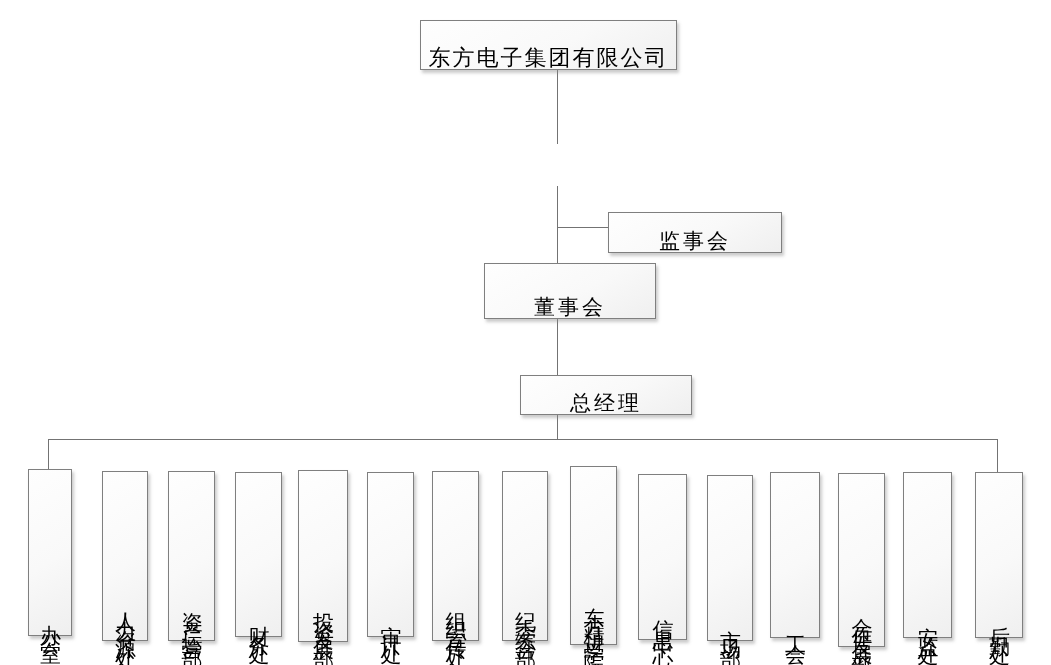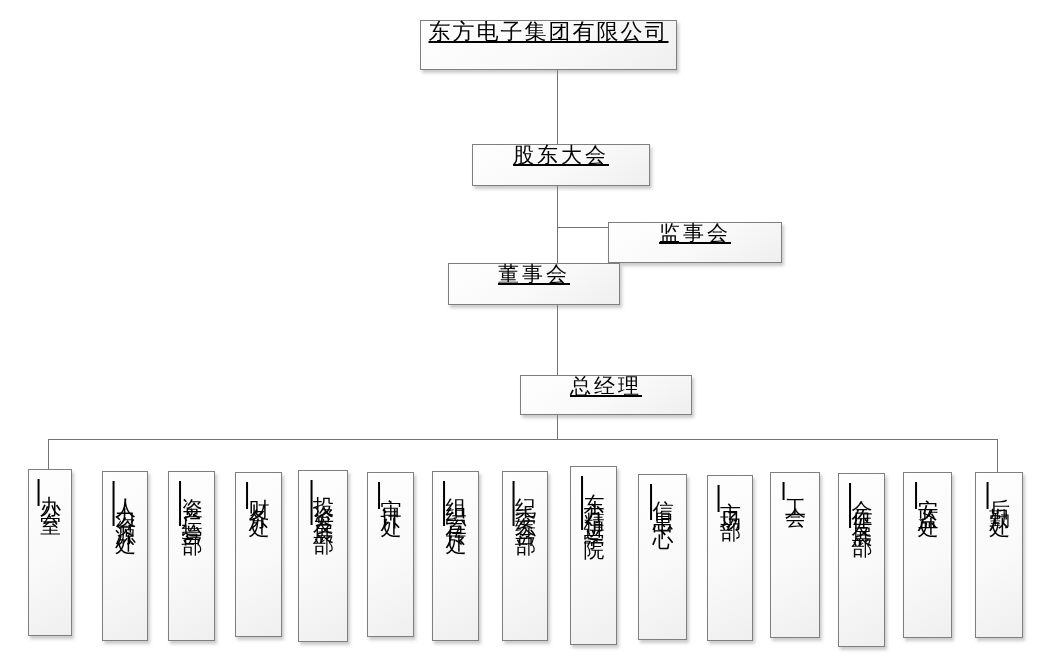--- a/index.html
+++ b/index.html
@@ -15,24 +15,23 @@
     background: #ffffff;
     overflow: hidden;
   }
   .node {
     position: absolute;
     box-sizing: border-box;
     border: 1px solid #7f7f7f;
     background: linear-gradient(150deg, #fefefe 0%, #f9f9f9 55%, #efefef 100%);
     box-shadow: 2px 3px 3px rgba(140,140,140,0.45);
     display: flex;
-    align-items: flex-start;
+    align-items: flex-end;
     justify-content: center;
     color: #000000;
-    text-decoration: underline;
   }
   .node .h-label {
     font-size: 21px;
     letter-spacing: 3px;
     white-space: nowrap;
     line-height: 1;
   }
   .node.company .h-label {
     font-size: 22px;
     letter-spacing: 2px;
@@ -61,29 +60,26 @@
   <div class="line" style="left:557px; top:304px; width:1px; height:71px;"></div>
   <div class="line" style="left:557px; top:413px; width:1px; height:27px;"></div>
   <div class="line" style="left:48px; top:439px; width:950px; height:1px;"></div>
   <div class="line" style="left:48px; top:439px; width:1px; height:31px;"></div>
   <div class="line" style="left:997px; top:439px; width:1px; height:34px;"></div>
 
   <div class="node company" style="left:420px; top:20px; width:257px; height:50px;">
     <span class="h-label">东方电子集团有限公司</span>
   </div>
 
-  <div class="node" style="left:472px; top:144px; width:178px; height:42px;">
-    <span class="h-label">股东大会</span>
-  </div>
 
-  <div class="node" style="left:608px; top:222px; width:174px; height:41px;">
+  <div class="node" style="left:608px; top:212px; width:174px; height:41px;">
     <span class="h-label">监事会</span>
   </div>
 
-  <div class="node" style="left:448px; top:263px; width:172px; height:42px;">
+  <div class="node" style="left:484px; top:263px; width:172px; height:56px;">
     <span class="h-label">董事会</span>
   </div>
 
   <div class="node" style="left:472px; top:375px; width:172px; height:40px;margin-left:48px;">
     <span class="h-label">总经理</span>
   </div>
 
   <div class="node dept" style="left:28px; top:469px; width:44px; height:167px;">
     <span class="v-label">办公室</span>
   </div>

